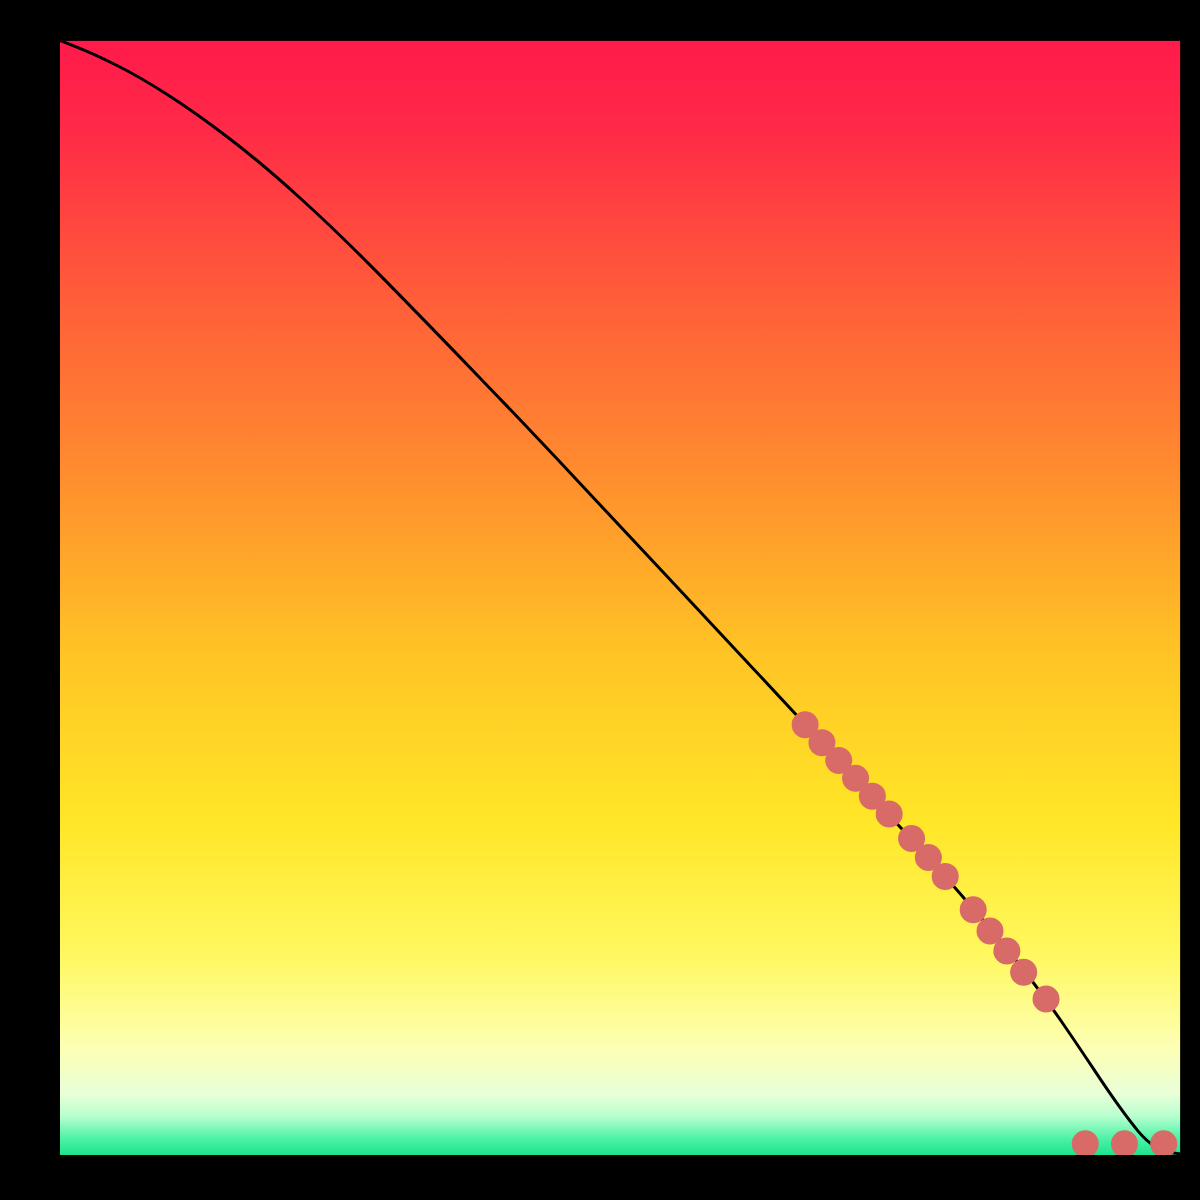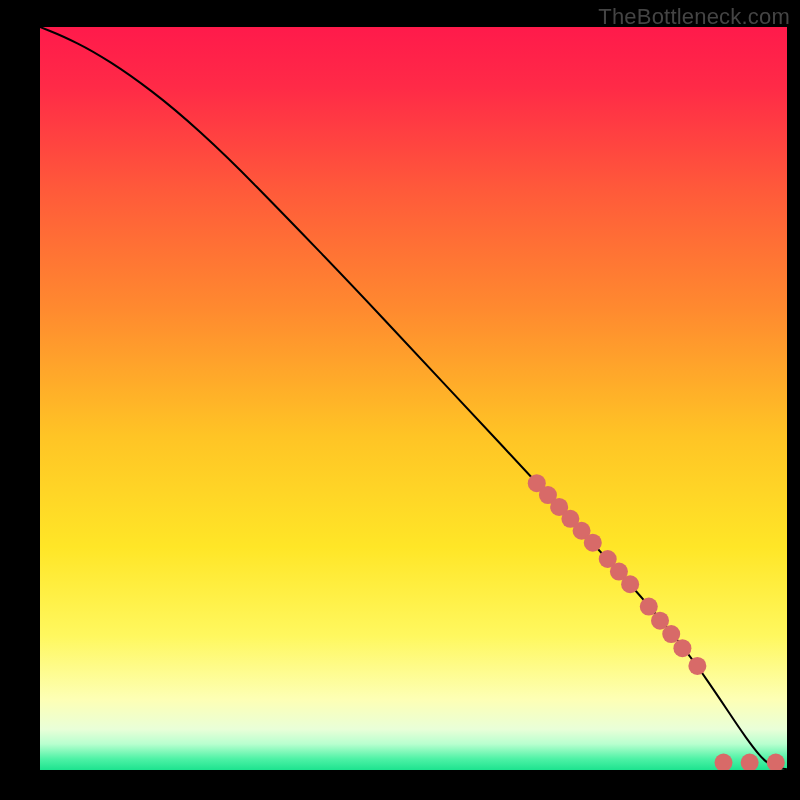--- a/index.html
+++ b/index.html
@@ -38,21 +38,20 @@
   .plot-box svg {
     display: block;
     width: 100%;
     height: 100%;
   }
 </style>
 </head>
 <body>
 
 <div class="stage">
-  <div class="watermark">TheBottleneck.com</div>
 
   <div class="plot-box">
     <svg id="plot-svg" viewBox="0 0 747 743" preserveAspectRatio="none">
       <defs>
         <linearGradient id="bg-grad" x1="0" y1="0" x2="0" y2="1">
             <stop offset="0.00%" stop-color="#ff1a4b"></stop>
             <stop offset="8.00%" stop-color="#ff2a47"></stop>
             <stop offset="22.00%" stop-color="#ff5a3a"></stop>
             <stop offset="38.00%" stop-color="#ff8a2f"></stop>
             <stop offset="55.00%" stop-color="#ffc425"></stop>

